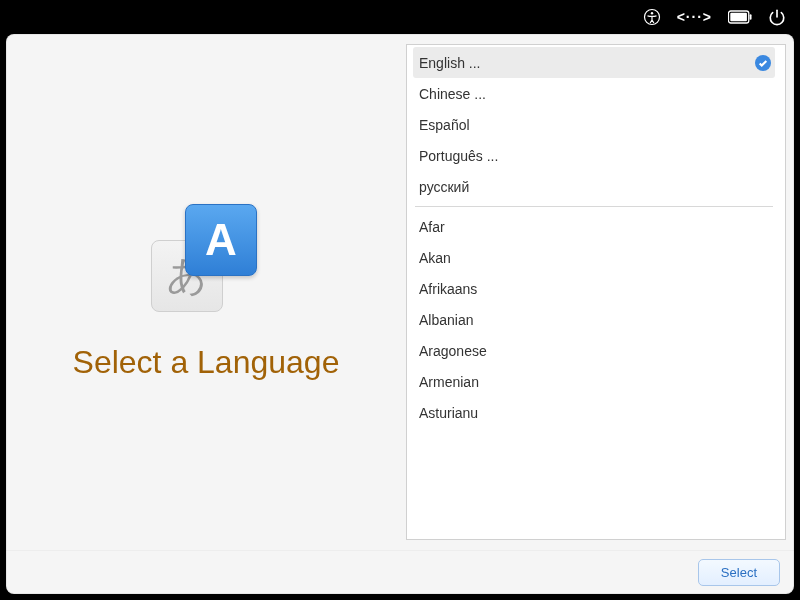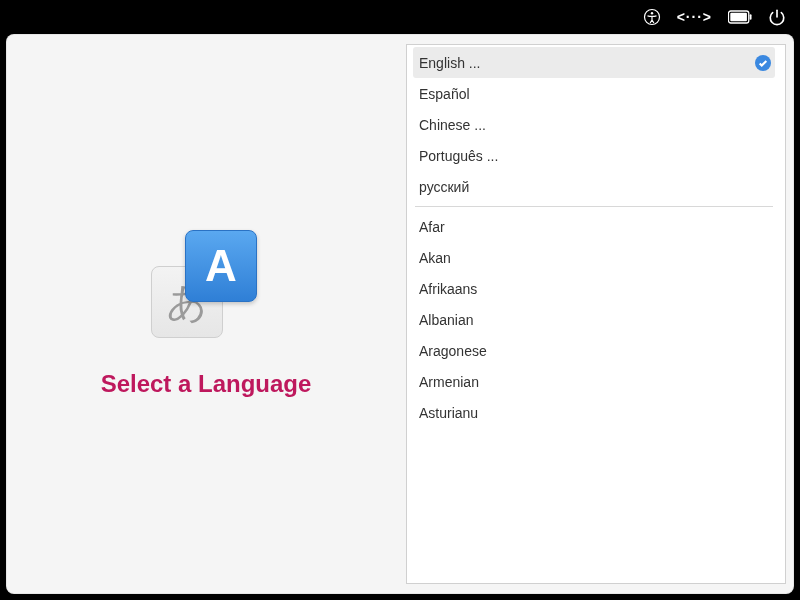--- a/index.html
+++ b/index.html
@@ -62,23 +62,23 @@
     left: 34px; top: 0;
     width: 72px; height: 72px;
     border-radius: 8px;
     background: linear-gradient(#5aa8f0, #2f7fd6);
     border: 1px solid #2a72c4;
     box-shadow: 0 2px 4px rgba(0,0,0,0.2);
     display: flex; align-items: center; justify-content: center;
     font-size: 44px; color: #fff; font-weight: 700;
   }
   .heading {
-    font-size: 24px;
-    color: #be185d;
-    font-weight: 700;
+    font-size: 32px;
+    color: #a16207;
+    font-weight: 400;
   }
 
   .right-pane {
     flex: 1;
     padding: 10px 8px 10px 0;
   }
 
   .list {
     width: 100%;
     height: 100%;
@@ -180,24 +180,24 @@
       <div class="list" id="lang-list">
           <div class="item selected">
             <span>English ...</span>
             <span class="check">
               <svg viewBox="0 0 12 12">
                 <path d="M2 6.5l2.5 2.5L10 3.5"></path>
               </svg>
             </span>
           </div>
           <div class="item">
+            <span>Chinese ...</span>
+          </div>
+          <div class="item">
             <span>Español</span>
-          </div>
-          <div class="item">
-            <span>Chinese ...</span>
           </div>
           <div class="item">
             <span>Português ...</span>
           </div>
           <div class="item">
             <span>русский</span>
           </div>
           <div class="divider"></div>
           <div class="item">
             <span>Afar</span>
@@ -217,13 +217,16 @@
           <div class="item">
             <span>Armenian</span>
           </div>
           <div class="item">
             <span>Asturianu</span>
           </div>
         </div>
     </div>
   </div>
 
+  <div class="footer">
+    <button class="select-btn">Select</button>
+  </div>
 </div>
 
 </body></html>

